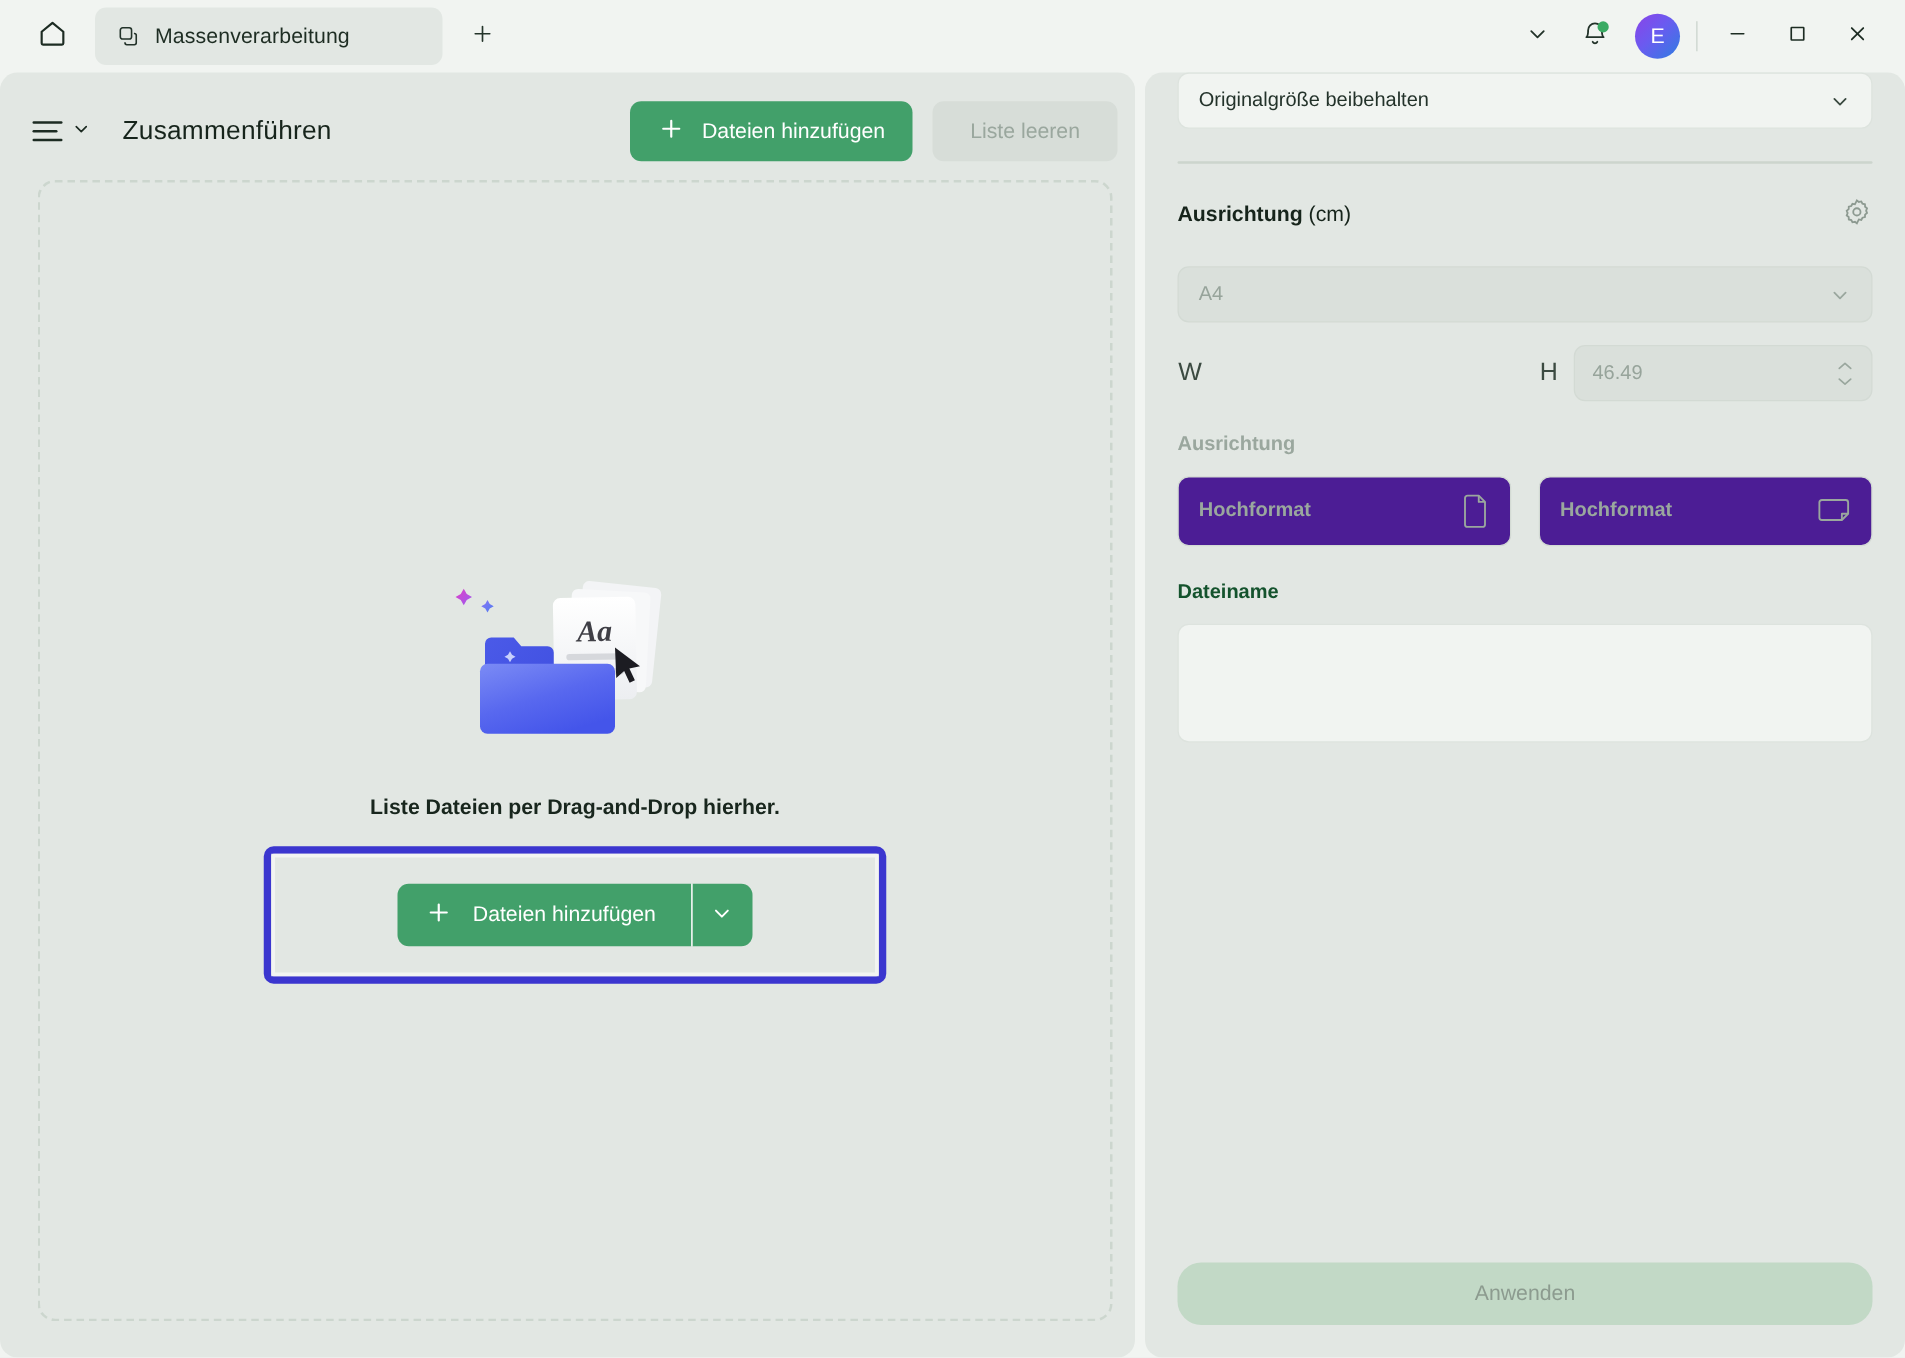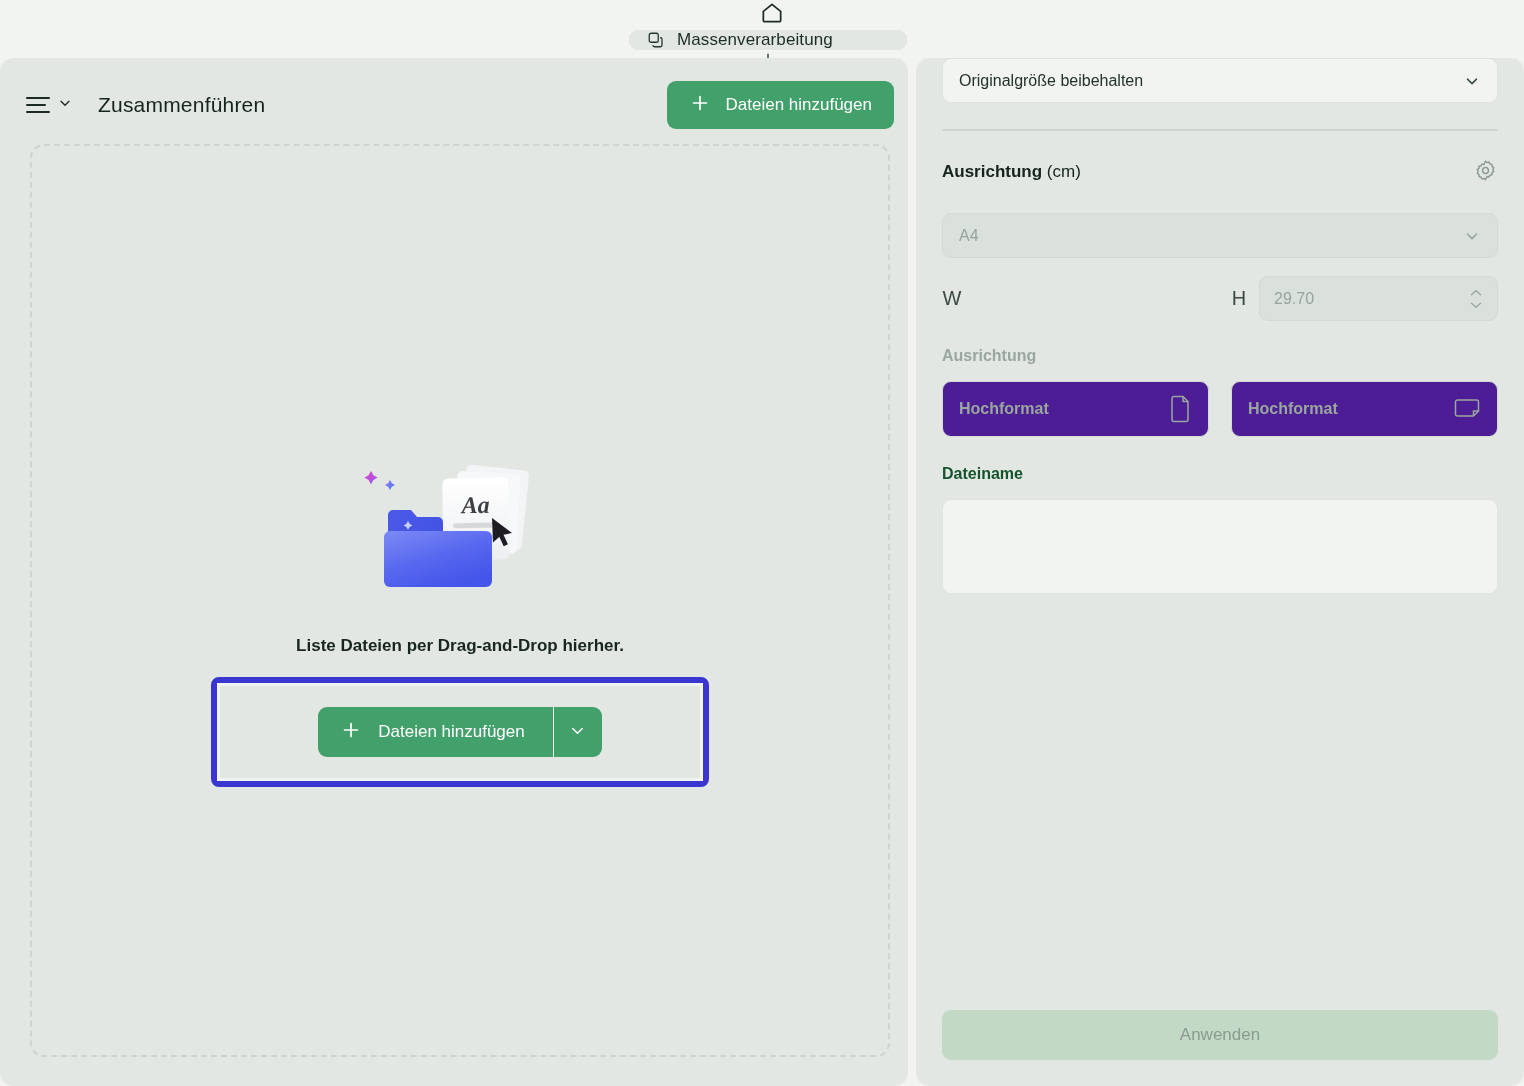--- a/index.html
+++ b/index.html
@@ -14,21 +14,20 @@
     width: 1524px; height: 1086px;
     background: #f1f4f1;
   }
 
   
   .titlebar {
     position: absolute; top: 0; left: 0;
     width: 1524px; height: 58px;
     display: flex; align-items: center;
     background: #f1f4f1;
-    flex-direction: column;
   }
   .home-btn {
     width: 44px; height: 44px; margin-left: 20px;
     display: flex; align-items: center; justify-content: center;
     border-radius: 8px; cursor: pointer;
   }
   .tab {
     margin-left: 12px;
     height: 46px; min-width: 278px;
     background: #e2e7e3;
@@ -226,21 +225,21 @@
   }
   .fn-box {
     margin-top: 16px; width: 100%; height: 95px;
     background: #f1f4f1; border: 1px solid #dde3de; border-radius: 9px;
     cursor: text;
   }
   .apply-btn {
     position: absolute; left: 26px; bottom: 26px;
     width: 556px; height: 50px;
     background: #c2d9c6; color: #8c9b8f;
-    border: none; border-radius: 9px;
+    border: none; border-radius: 19px;
     font-size: 17px; font-family: inherit;
     cursor: default;
   }
 </style>
 </head>
 <body>
 
 <div id="app">
 
   <div class="titlebar">
@@ -331,20 +330,21 @@
       <div class="panel-title">Zusammenführen</div>
       <div class="tb-actions">
         <button class="btn-green">
           <span>
             <svg width="22" height="22" viewBox="0 0 24 24" stroke="#fff" stroke-width="1.9" stroke-linecap="round">
                 <path d="M12 5v14M5 12h14"></path>
               </svg>
           </span>
           <span>Dateien hinzufügen</span>
         </button>
+        <button class="btn-ghost-disabled">Liste leeren</button>
       </div>
     </div>
 
     <div class="dropzone">
 
       <div class="illus">
         <svg viewBox="0 0 200 140" width="200" height="140">
           <defs>
             <linearGradient id="folderBack" x1="0" y1="0" x2="1" y2="1">
               <stop offset="0%" stop-color="#4b5ae8"></stop>
@@ -463,21 +463,21 @@
         </span>
       </div>
 
       <div class="wh-row">
         <div class="wh-cell">
           <div class="wh-label">W</div>
         </div>
         <div class="wh-cell">
           <div class="wh-label">H</div>
           <div class="spin">
-            <span>29.70</span>
+            <span>46.49</span>
             <span class="arrows">
               <svg width="14" height="8" viewBox="0 0 24 14" fill="none" stroke="currentColor" stroke-width="2.4" stroke-linecap="round" stroke-linejoin="round">
                   <path d="M4 10 12 3 20 10"></path>
                 </svg>
               <svg width="14" height="8" viewBox="0 0 24 14" fill="none" stroke="currentColor" stroke-width="2.4" stroke-linecap="round" stroke-linejoin="round">
                   <path d="M4 4 12 11 20 4"></path>
                 </svg>
             </span>
           </div>
         </div>

